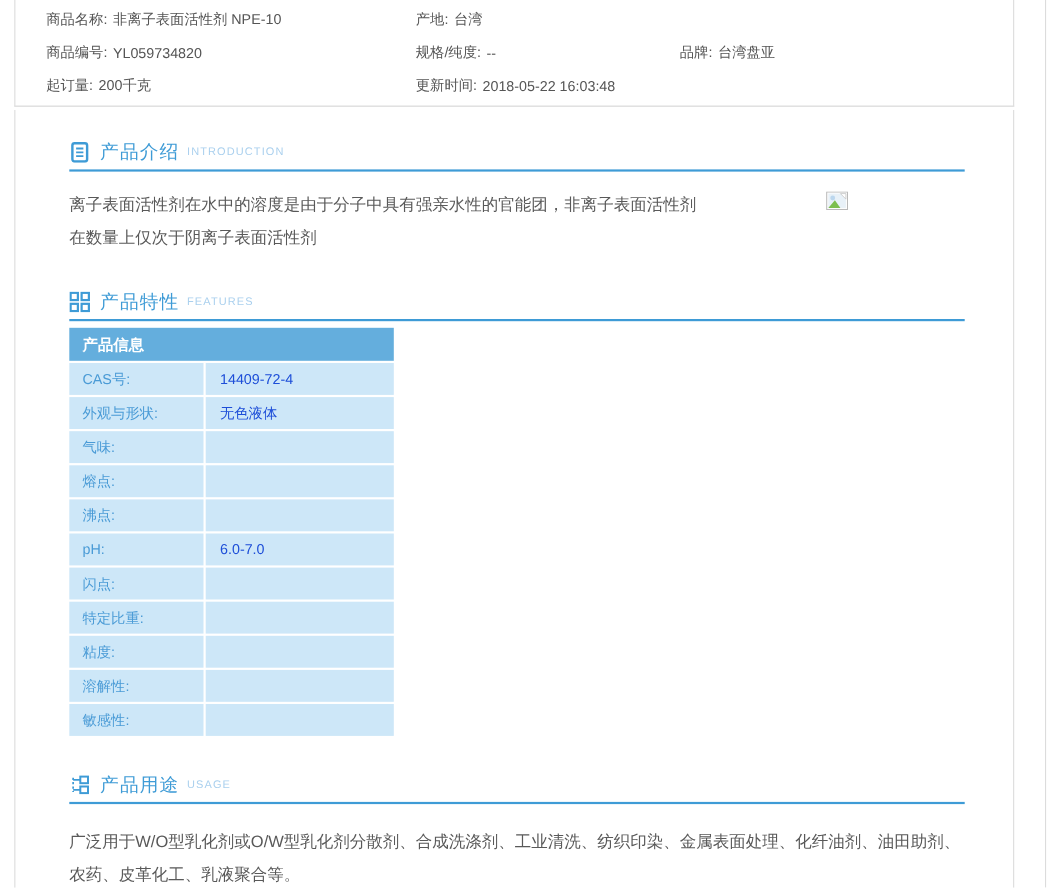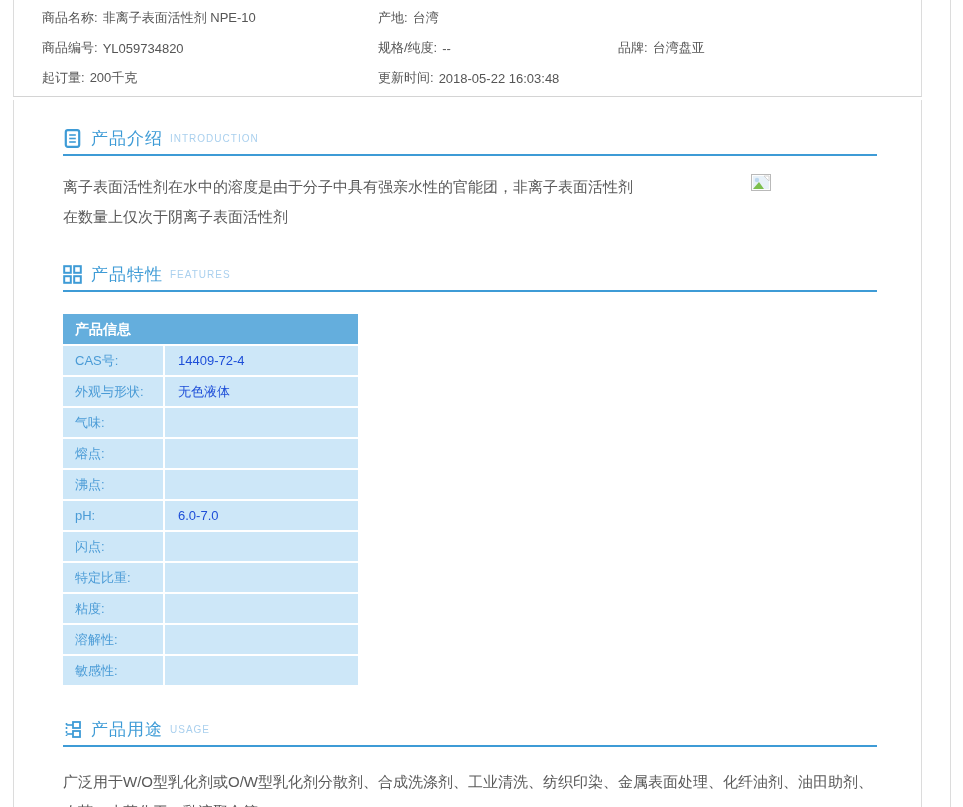--- a/index.html
+++ b/index.html
@@ -31,25 +31,25 @@
   .sec-line{height:2px;background:#3e9bd6;margin-top:6px;}
 
   
   .intro-row{display:flex;align-items:flex-start;margin-top:16px;}
   .body-text{font-size:15px;line-height:30px;color:#595959;margin:0;}
   .intro-text{width:572px;}
   .img-ph{margin-left:116px;margin-top:2px;flex:0 0 auto;}
 
   
   .features-sec{margin-top:32px;}
-  .spec-table{width:295px;margin-top:22px;}
+  .spec-table{width:295px;margin-top:6px;}
   .spec-head{height:30px;line-height:30px;background:#64aedd;color:#fff;
     font-size:14px;font-weight:bold;padding-left:12px;box-sizing:border-box;}
   .t-row{display:flex;margin-top:2px;height:29px;}
-  .t-label{box-sizing:border-box;width:100px;margin-right:2px;background:#cde7f8;
+  .t-label{box-sizing:border-box;width:122px;margin-right:2px;background:#cde7f8;
     color:#4a9bd6;font-size:13px;line-height:29px;padding-left:12px;white-space:nowrap;}
   .t-value{box-sizing:border-box;flex:1;background:#cde7f8;color:#1d4ed8;
     font-size:13px;line-height:29px;padding-left:13px;white-space:nowrap;}
 
   
   .usage-sec{margin-top:34px;}
   .usage-text{margin-top:20px;width:100%;}
 </style>
 </head>
 <body>

